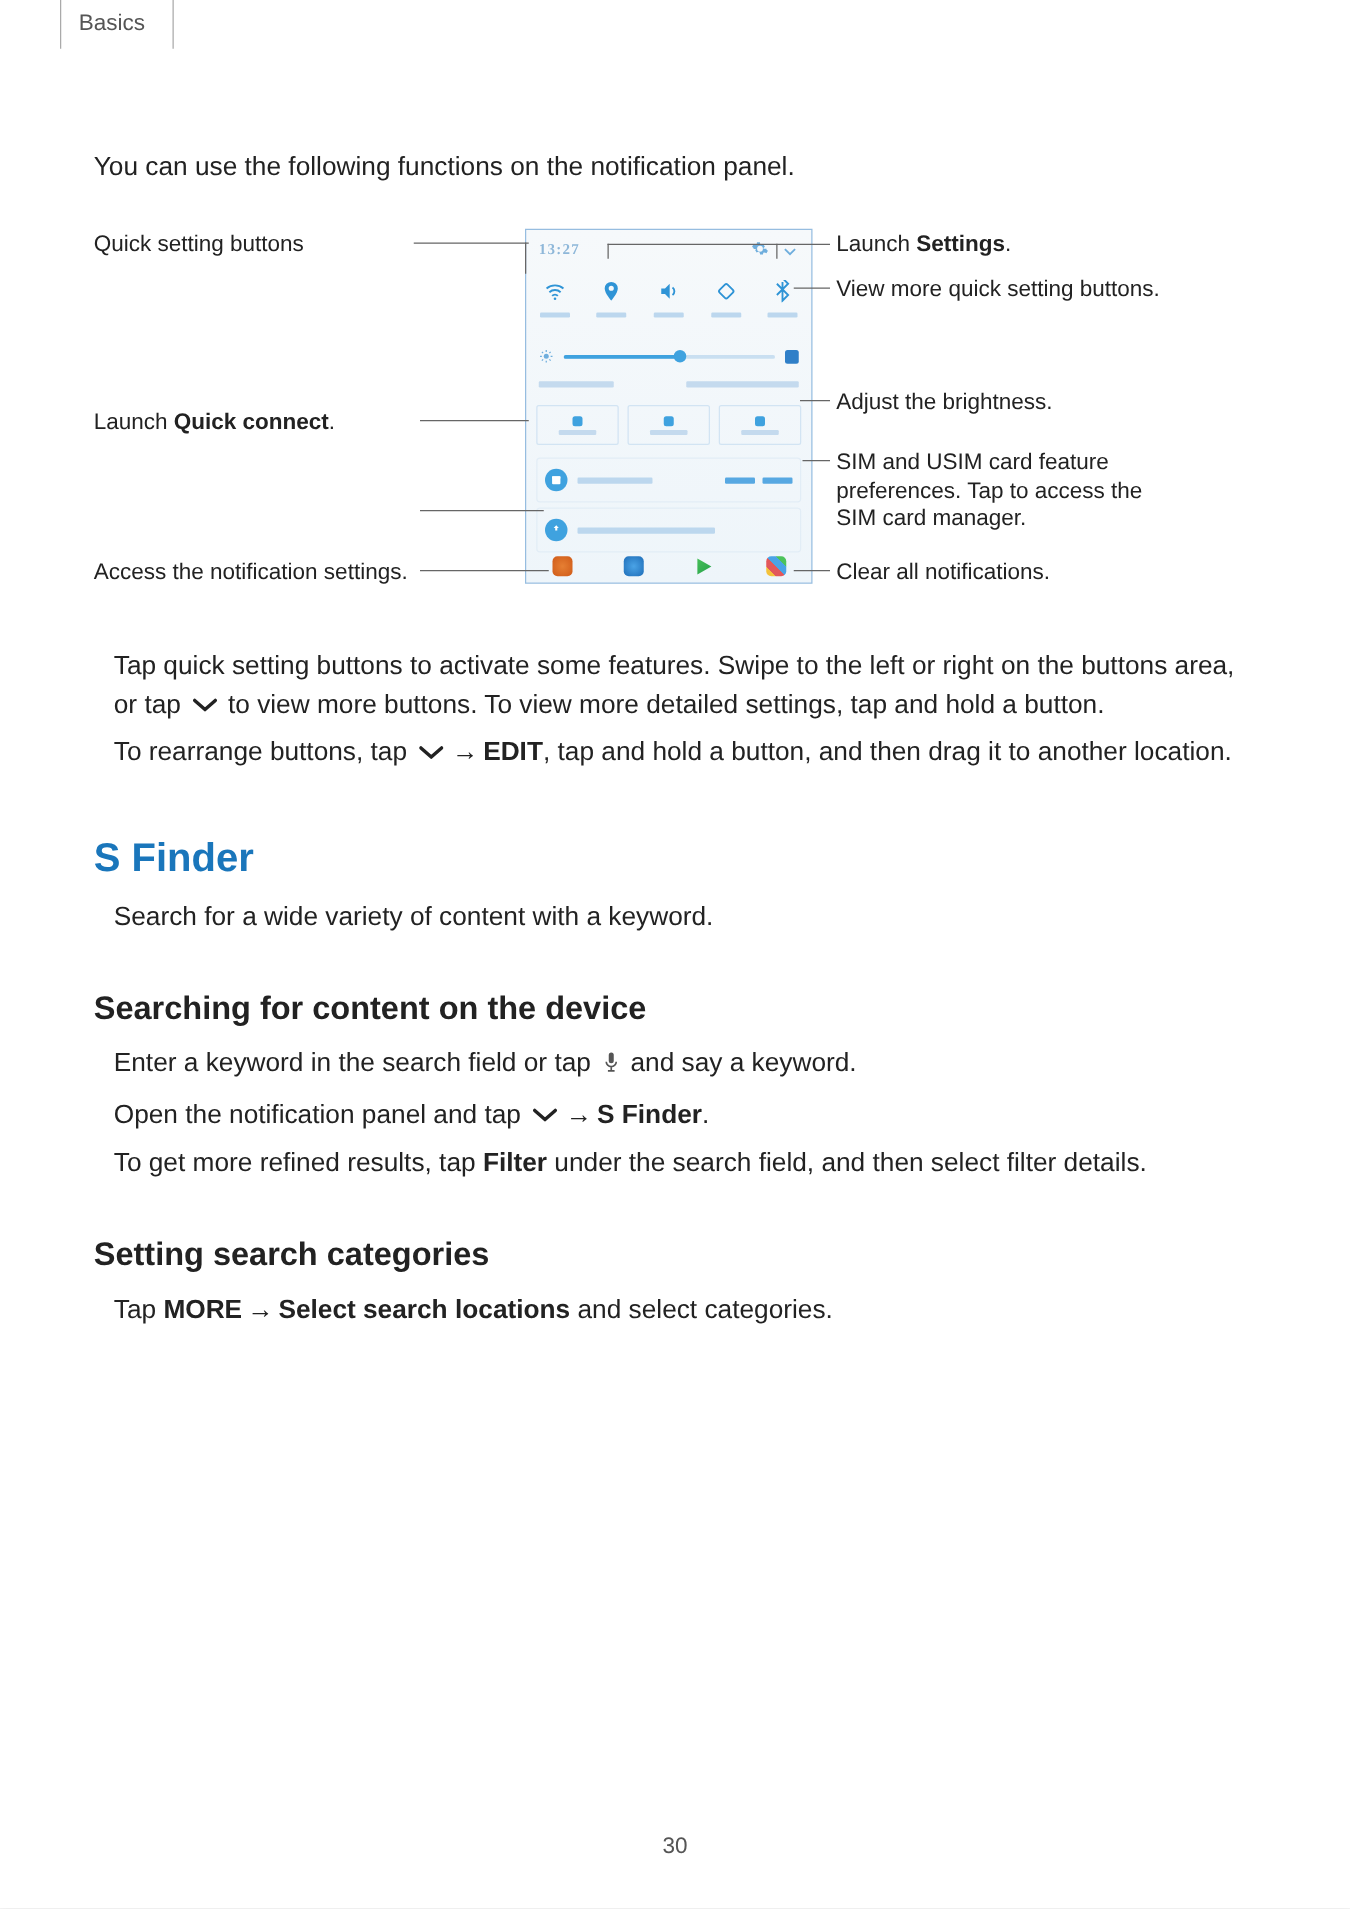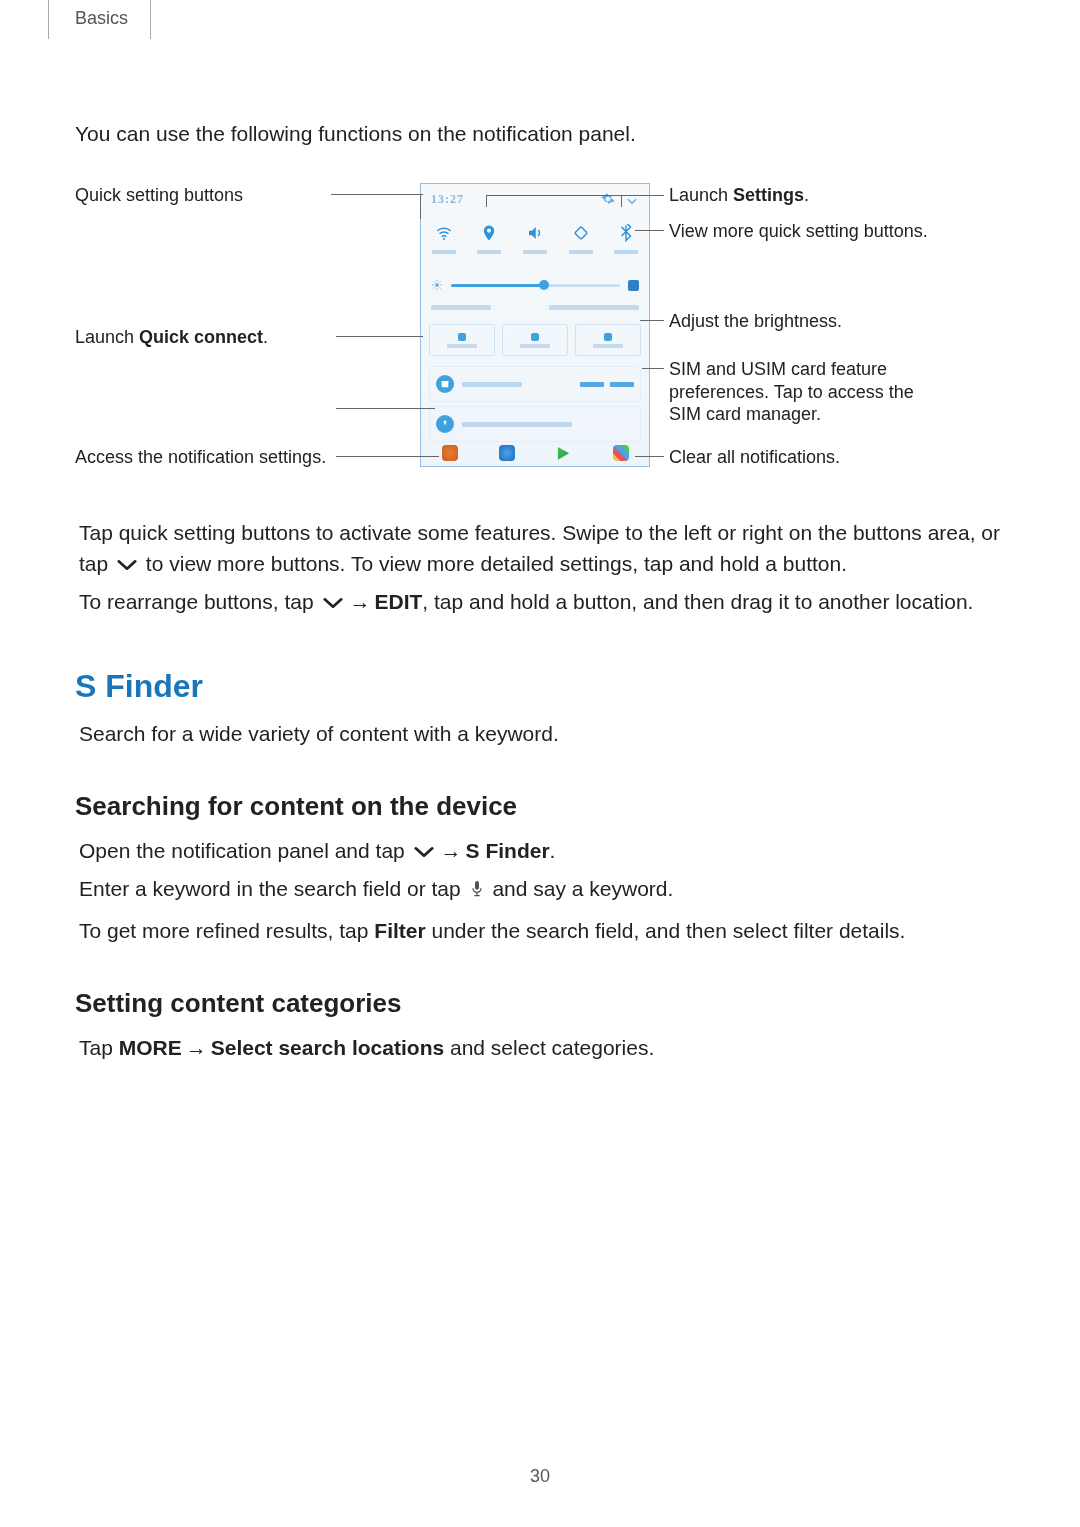--- a/index.html
+++ b/index.html
@@ -18,21 +18,21 @@
     position: relative;
     box-sizing: border-box;
     padding: 30px 75px 40px 75px;
     box-shadow: 0 0 6px rgba(0,0,0,0.15);
   }
   .tab {
     position: absolute;
     left: 48px;
     top: 0;
     font-size: 18px;
-    padding: 8px 22px 10px 26px;
+    padding: 8px 22px 10px 14px;
     border-left: 1px solid #aaa;
     border-right: 1px solid #aaa;
     color: #555;
   }
   .intro {
     margin-top: 90px;
     font-size: 21px;
     line-height: 1.3;
   }
   .diagram {
@@ -88,21 +88,21 @@
   .cline{ position:absolute; background:#666; }
 
   .h3 {
     font-size: 26px;
     font-weight: 600;
     margin: 42px 0 14px 0;
   }
   .para {
     font-size: 21px;
     line-height: 1.45;
-    margin: 8px 4px;
+    margin: 8px 16px;
   }
   .para b, .inline-bold { font-weight: 600; }
   .h2 {
     font-size: 32px;
     font-weight: 700;
     margin: 50px 0 14px 0;
   }
   .chev-inline{ display:inline-block; vertical-align:-2px; margin:0 2px;}
   .chev-inline svg{ display:block;}
   .mic-inline{ display:inline-block; vertical-align:-3px; margin:0 2px;}
@@ -273,33 +273,33 @@
     <span>To rearrange buttons, tap </span><span class="chev-inline"><svg width="22" height="16" viewBox="0 0 24 16">
           <path fill="none" stroke="#222" stroke-width="3" stroke-linecap="round" stroke-linejoin="round" d="M3 4l9 8 9-8"></path>
         </svg></span><span class="arrow">→</span><b>EDIT</b><span>, tap and hold a button, and then drag it to another location.</span>
   </p>
 
   <div class="h2" style="color: rgb(26, 118, 187);">S Finder</div>
   <p class="para">Search for a wide variety of content with a keyword.</p>
 
   <div class="h3">Searching for content on the device</div>
   <p class="para">
-    <span>Open the notification panel and tap </span><span class="chev-inline"><svg width="22" height="16" viewBox="0 0 24 16">
-          <path fill="none" stroke="#222" stroke-width="3" stroke-linecap="round" stroke-linejoin="round" d="M3 4l9 8 9-8"></path>
-        </svg></span><span class="arrow">→</span><b>S Finder</b><span>.</span>
-  </p>
-  <p class="para">
     <span>Enter a keyword in the search field or tap </span><span class="mic-inline"><svg width="16" height="20" viewBox="0 0 24 28">
           <rect x="9" y="2" width="6" height="13" rx="3" fill="#555"></rect>
           <path fill="none" stroke="#555" stroke-width="2" d="M6 13a6 6 0 0012 0M12 19v5M8 24h8"></path>
         </svg></span><span> and say a keyword.</span>
   </p>
   <p class="para">
+    <span>Open the notification panel and tap </span><span class="chev-inline"><svg width="22" height="16" viewBox="0 0 24 16">
+          <path fill="none" stroke="#222" stroke-width="3" stroke-linecap="round" stroke-linejoin="round" d="M3 4l9 8 9-8"></path>
+        </svg></span><span class="arrow">→</span><b>S Finder</b><span>.</span>
+  </p>
+  <p class="para">
     <span>To get more refined results, tap </span><b>Filter</b><span> under the search field, and then select filter details.</span>
   </p>
 
-  <div class="h3">Setting content categories</div>
+  <div class="h3">Setting search categories</div>
   <p class="para">
     <span>Tap </span><b>MORE</b><span class="arrow">→</span><b>Select search locations</b><span> and select categories.</span>
   </p>
 
   <div class="pageno">30</div>
 </div>
 
 </body></html>

